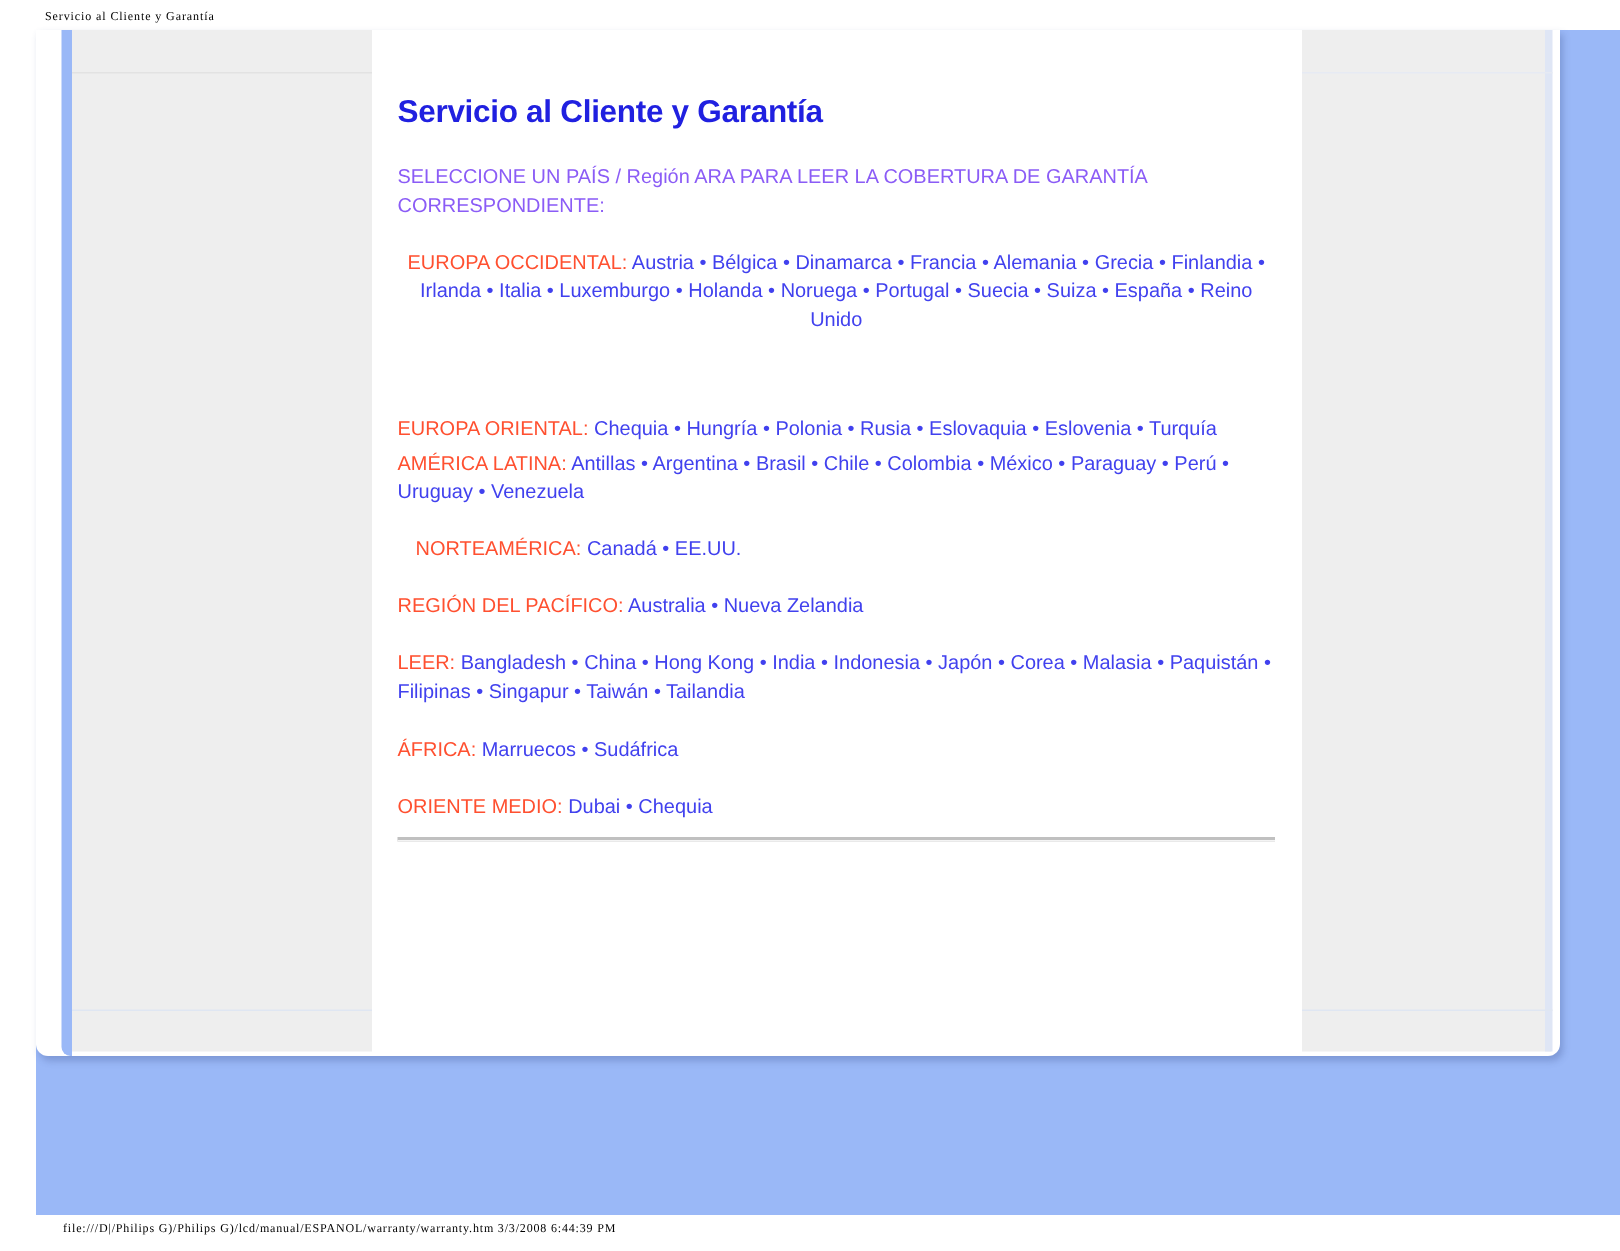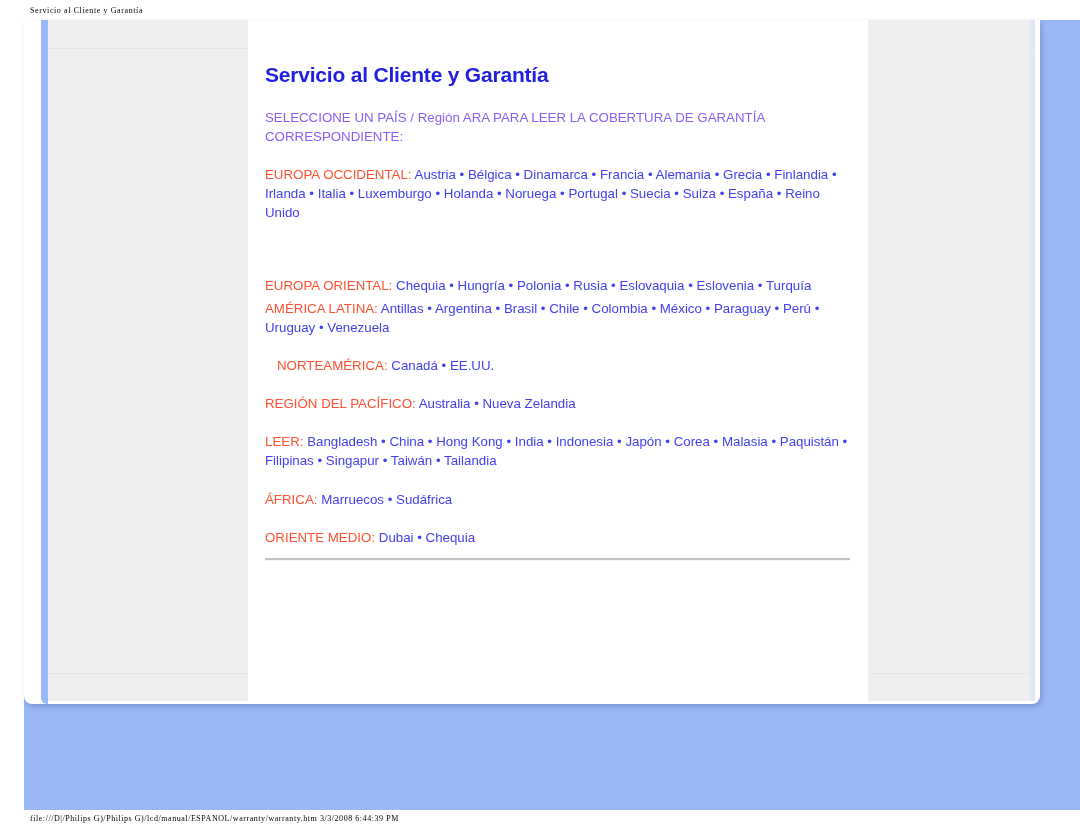--- a/index.html
+++ b/index.html
@@ -25,21 +25,21 @@
     font-size: 8px;
     color: #000000;
     letter-spacing: 0.6px;
     padding-left: 30px;
     padding-top: 6px;
     box-sizing: border-box;
     white-space: nowrap;
   }
   .print-footer {
     position: absolute;
-    left: 4px; top: 814px;
+    left: 16px; top: 814px;
     width: 884px;
     height: 20px;
     font-family: "Liberation Serif", serif;
     font-size: 8px;
     color: #000000;
     letter-spacing: 0.55px;
     padding-left: 26px;
     box-sizing: border-box;
     white-space: nowrap;
   }
@@ -173,21 +173,21 @@
     color: #4141ee;
   }
   .block .hd {
     color: #ff5030;
   }
   .block .sep {
     color: #4141ee;
   }
 
   .intro { top: 95px; color: #8b5cf6; }
-  .b-eu-oc  { top: 152px; }
+  .b-eu-oc  { top: 152px; text-align: center; }
   .b-eu-or  { top: 228px; margin-top: 48px; }
   .b-latam  { top: 286px; }
   .b-na     { top: 343px; margin-left: 12px; }
   .b-pac    { top: 381px; }
   .b-asia   { top: 419px; }
   .b-africa { top: 477px; }
   .b-me     { top: 515px; }
 
   .hr-bottom {
     position: absolute;

